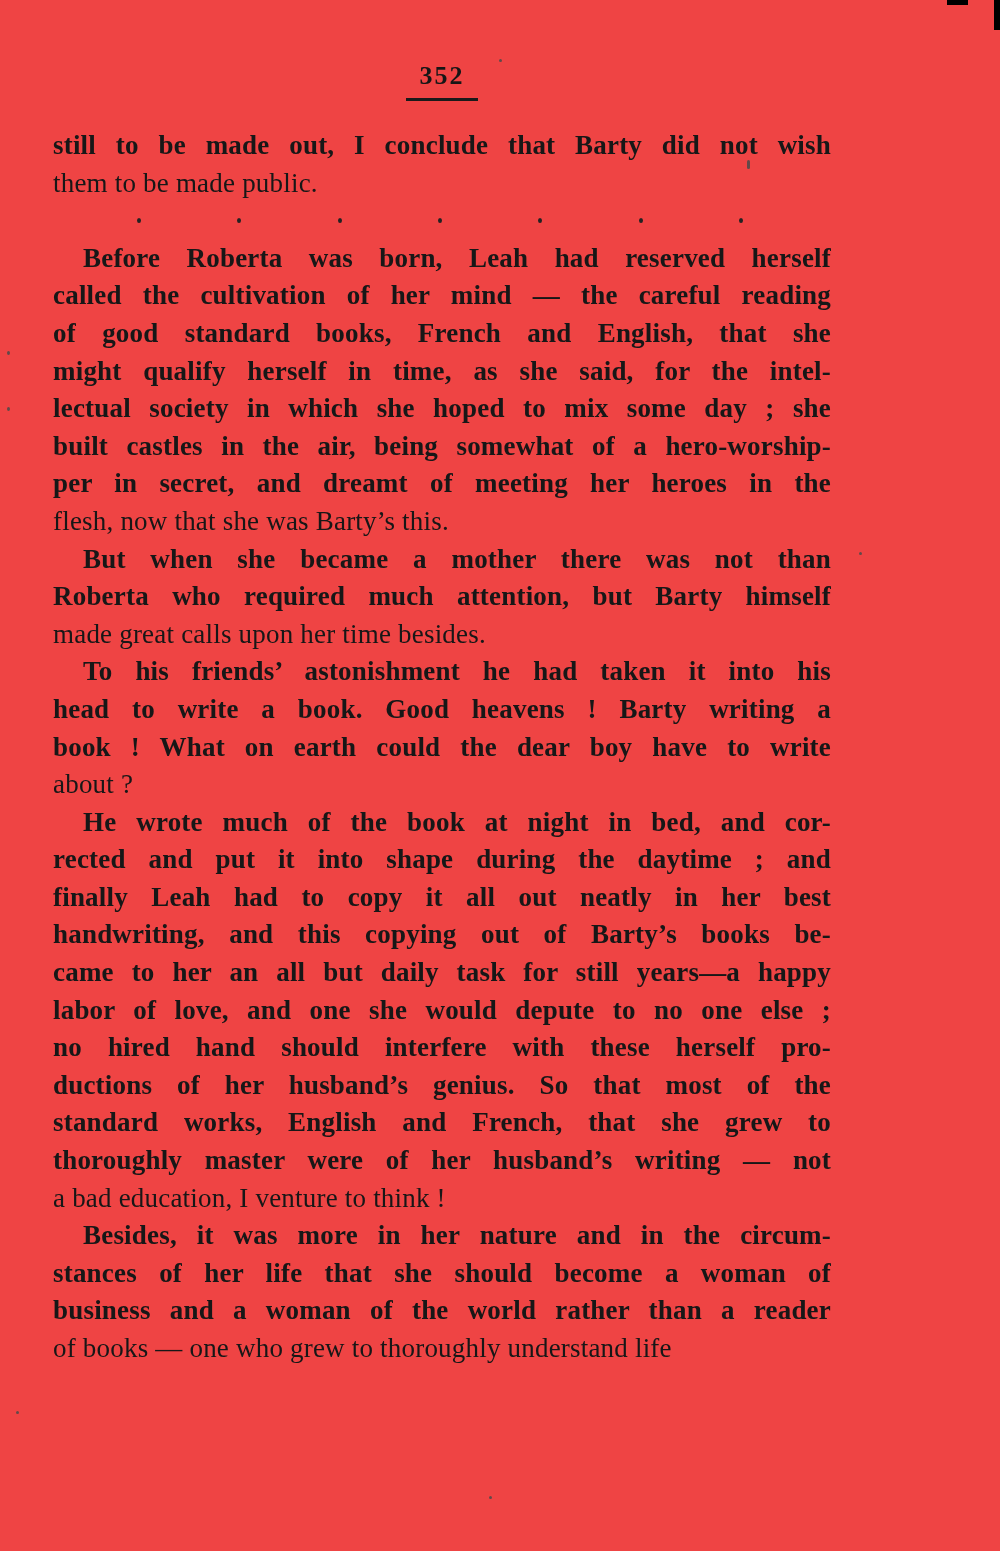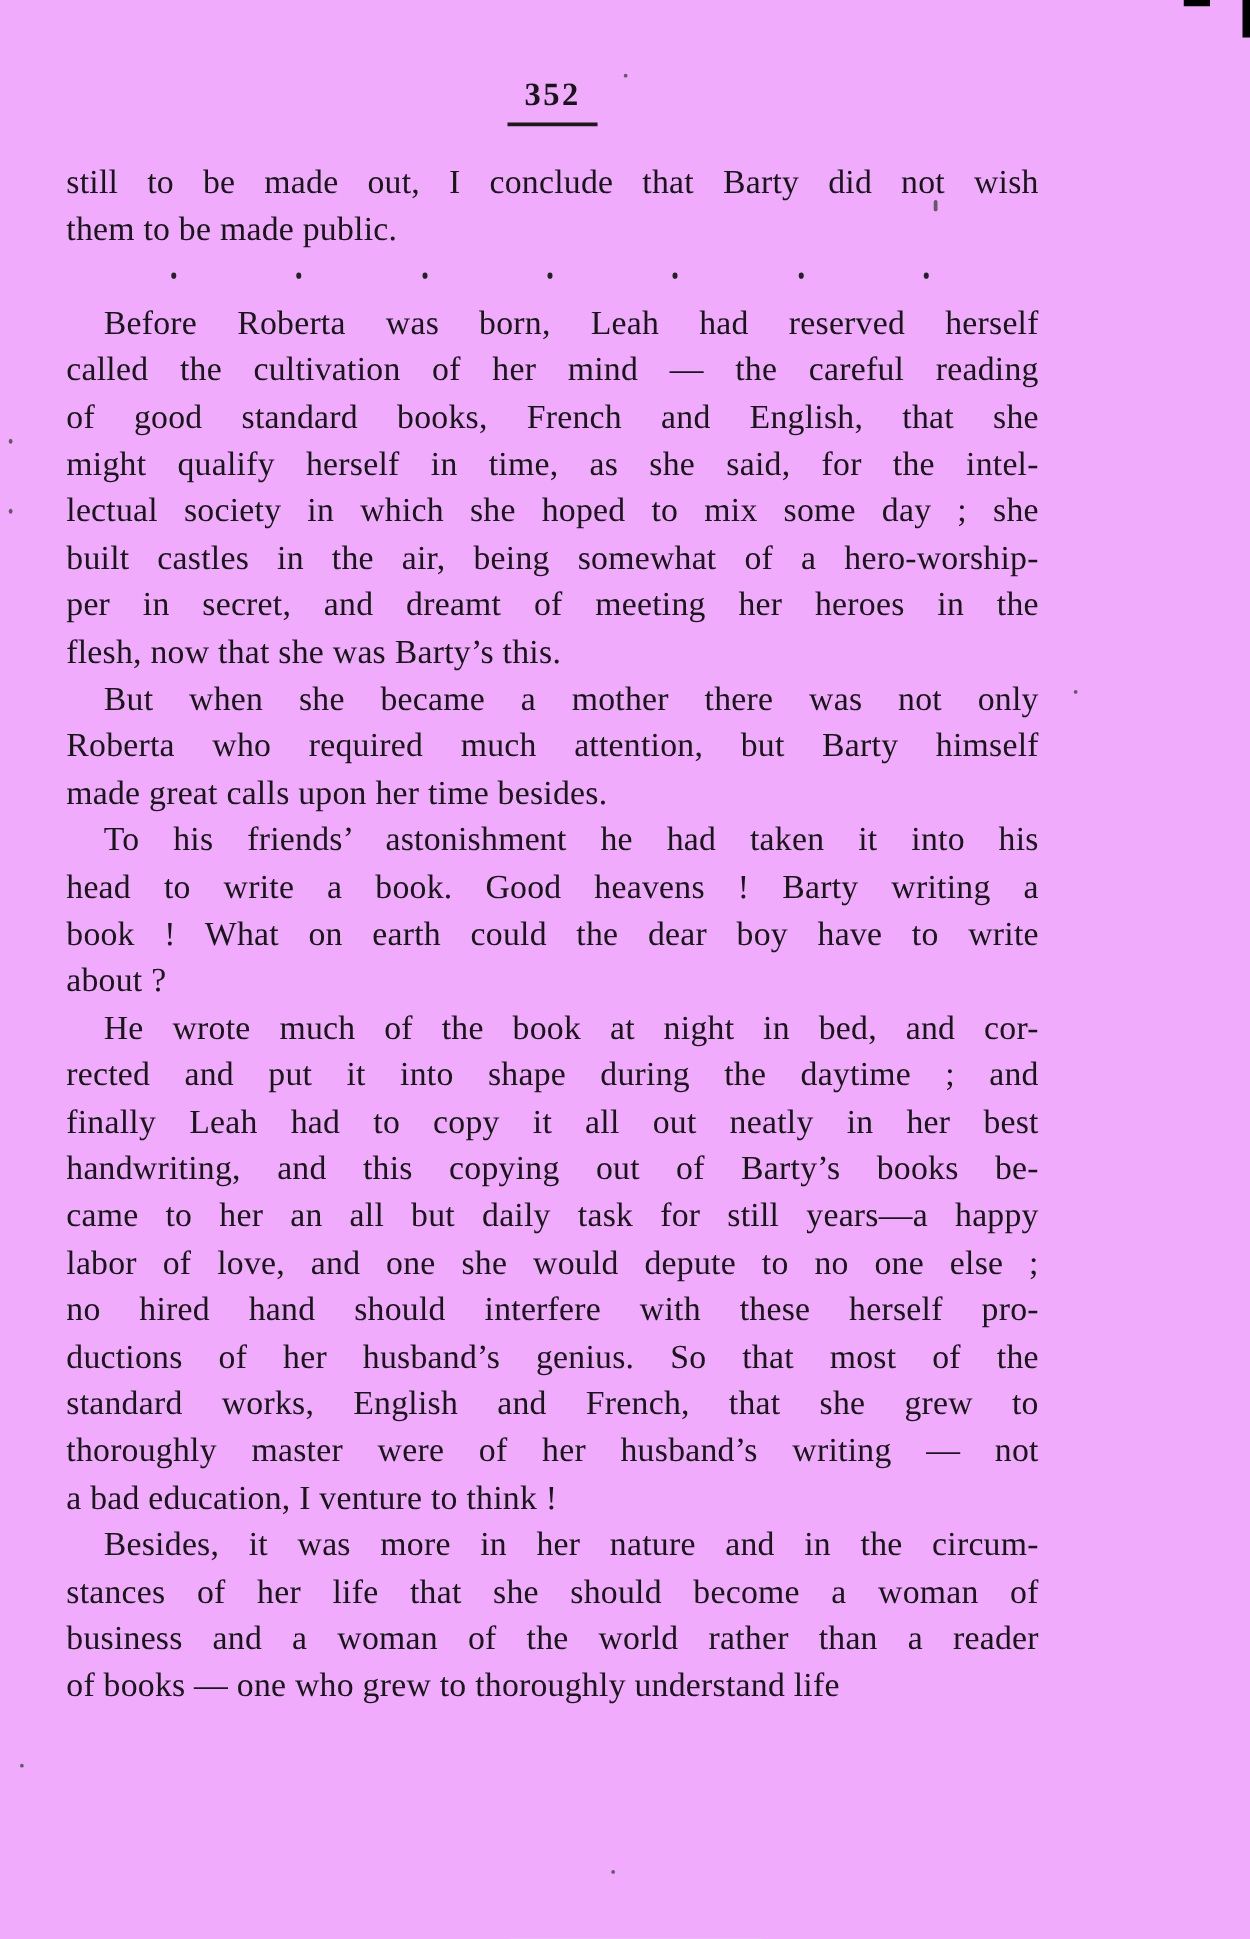--- a/index.html
+++ b/index.html
@@ -1,21 +1,21 @@
 <!DOCTYPE html>
 <html><head>
 <meta charset="utf-8">
 <style>
   html, body { margin: 0; padding: 0; }
   body { background: #e8e8e8; font-family: "Liberation Serif", "DejaVu Serif", serif; }
   .page {
     position: relative;
     width: 1000px;
     height: 1551px;
-    background: #f0abfc;
+    background: #ef4444;
     overflow: hidden;
     color: #141414;
   }
   .header {
     position: absolute;
     top: 62px;
     left: 53px;
     width: 778px;
     text-align: center;
   }
@@ -42,20 +42,21 @@
     height: 37.6px;
     font-size: 27px;
     line-height: 37.6px;
     letter-spacing: 0.2px;
     color: #171717;
     overflow: hidden;
   }
   .line.just {
     text-align: justify;
     text-align-last: justify;
+    font-weight: bold;
   }
   .line.indent { text-indent: 30px; }
   .dot-row {
     height: 37.6px;
     display: flex;
     align-items: center;
     justify-content: space-between;
     padding: 0 88px 0 84px;
   }
   .dot-row .dot {
@@ -101,21 +102,21 @@
         <span class="dot"></span>
       </div>
       <div class="line just indent">Before Roberta was born, Leah had reserved herself</div>
       <div class="line just">called the cultivation of her mind — the careful reading</div>
       <div class="line just">of good standard books, French and English, that she</div>
       <div class="line just">might qualify herself in time, as she said, for the intel-</div>
       <div class="line just">lectual society in which she hoped to mix some day ; she</div>
       <div class="line just">built castles in the air, being somewhat of a hero-worship-</div>
       <div class="line just">per in secret, and dreamt of meeting her heroes in the</div>
       <div class="line">flesh, now that she was Barty’s this.</div>
-      <div class="line just indent">But when she became a mother there was not only</div>
+      <div class="line just indent">But when she became a mother there was not than</div>
       <div class="line just">Roberta who required much attention, but Barty himself</div>
       <div class="line">made great calls upon her time besides.</div>
       <div class="line just indent">To his friends’ astonishment he had taken it into his</div>
       <div class="line just">head to write a book.  Good heavens !  Barty writing a</div>
       <div class="line just">book !  What on earth could the dear boy have to write</div>
       <div class="line">about ?</div>
       <div class="line just indent">He wrote much of the book at night in bed, and cor-</div>
       <div class="line just">rected and put it into shape during the daytime ; and</div>
       <div class="line just">finally Leah had to copy it all out neatly in her best</div>
       <div class="line just">handwriting, and this copying out of Barty’s books be-</div>

